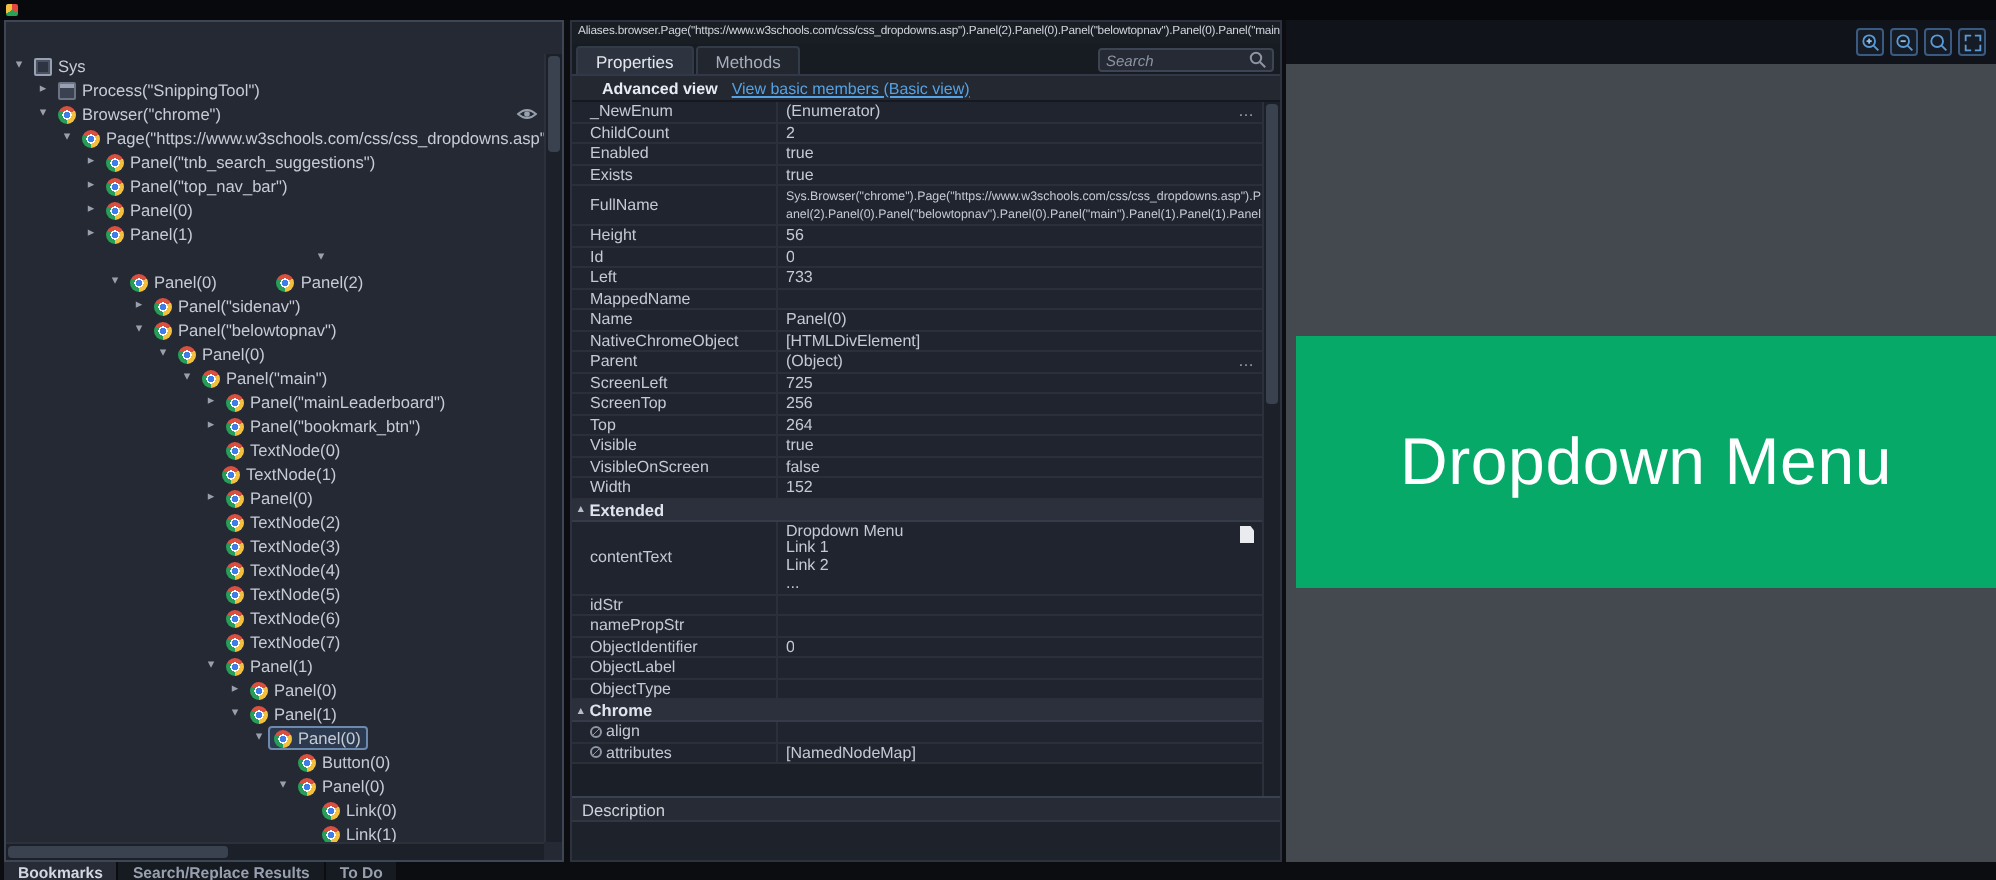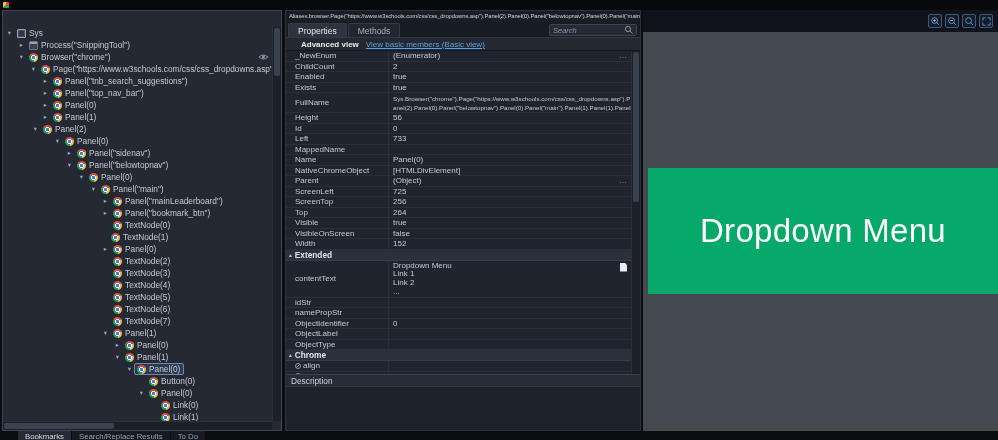--- a/index.html
+++ b/index.html
@@ -74,36 +74,36 @@
   .grid-row.tall2{height:20px;}
   .grid-row.tall2 .value{align-items:flex-start;white-space:normal;word-break:break-all;
     line-height:9px;padding-top:1px;font-size:6.2px;}
   .grid-row.tall4{height:37px;}
   .grid-row.tall4 .value{align-items:flex-start;white-space:pre-line;line-height:8.8px;padding-top:1px;}
   .ellipsis-btn{position:absolute;right:3px;top:0;color:#9aa2b0;font-size:8px;letter-spacing:1px;cursor:pointer;}
   .doc-icon{position:absolute;right:4px;top:2px;width:7px;height:9px;background:#e9ebef;
     clip-path:polygon(0 0,70% 0,100% 30%,100% 100%,0 100%);cursor:pointer;}
   .propdot{width:6px;height:6px;flex:none;border:1px solid #8d95a4;border-radius:50%;
     background:linear-gradient(135deg,transparent 45%,#8d95a4 45% 55%,transparent 55%);}
-  .desc{height:56px;flex:none;background:#1d222b;border-top:1px solid #3a4150;}
+  .desc{height:32px;flex:none;background:#1d222b;border-top:1px solid #3a4150;}
   .desc-h{height:12px;line-height:12px;padding-left:5px;font-size:8.3px;color:#ced3db;
     background:#262b35;border-bottom:1px solid #303642;}
   .desc-body{height:31px;}
   
   .preview-panel{position:absolute;left:643px;top:10px;width:355px;height:421px;background:#101319;}
   .pv-toolbar{height:22px;display:flex;justify-content:flex-end;align-items:center;gap:3px;padding-right:5px;}
   .pv-btn{width:14px;height:14px;background:#161c26;border:1px solid #3a5a82;border-radius:2px;
     display:flex;align-items:center;justify-content:center;padding:0;cursor:pointer;}
   .pv-area{position:absolute;left:0;top:22px;right:0;bottom:0;background:#44484f;overflow:hidden;}
   .pv-green{position:absolute;left:5px;right:0;top:136px;height:126px;
     display:flex;align-items:center;justify-content:center;}
   .pv-green span{font-size:33px;color:#ffffff;letter-spacing:0.3px;}
   
   .bottombar{position:absolute;left:0;top:431px;width:835px;height:9px;background:#0b0d11;
-    display:flex;gap:1px;padding-left:18px;font-size:7.8px;overflow:hidden;}
+    display:flex;gap:1px;padding-left:2px;font-size:7.8px;overflow:hidden;font-weight:bold;}
   .btab{padding:0 7px;line-height:11px;color:#98a0ae;background:#161a21;cursor:pointer;white-space:nowrap;}
   .btab.active{background:#262b35;color:#d3d8e0;}
 </style>
 </head>
 <body>
 
 <div class="titlebar">
   <span class="app-icon"></span>
 </div>
 
@@ -162,21 +162,21 @@
           <span class="tree-label">Panel(0)</span>
         </span>
       </div>
       <div class="tree-row" style="padding-left: 38px;">
         <span class="expander">▸</span>
         <span class="tree-box">
           <span class="tree-icon ic-panel"></span>
           <span class="tree-label">Panel(1)</span>
         </span>
       </div>
-      <div class="tree-row" style="padding-left: 28px;">
+      <div class="tree-row" style="padding-left: 46px; flex-direction: column;">
         <span class="expander">▾</span>
         <span class="tree-box">
           <span class="tree-icon ic-panel"></span>
           <span class="tree-label">Panel(2)</span>
         </span>
       </div>
       <div class="tree-row" style="padding-left: 50px;">
         <span class="expander">▾</span>
         <span class="tree-box">
           <span class="tree-icon ic-panel"></span>

